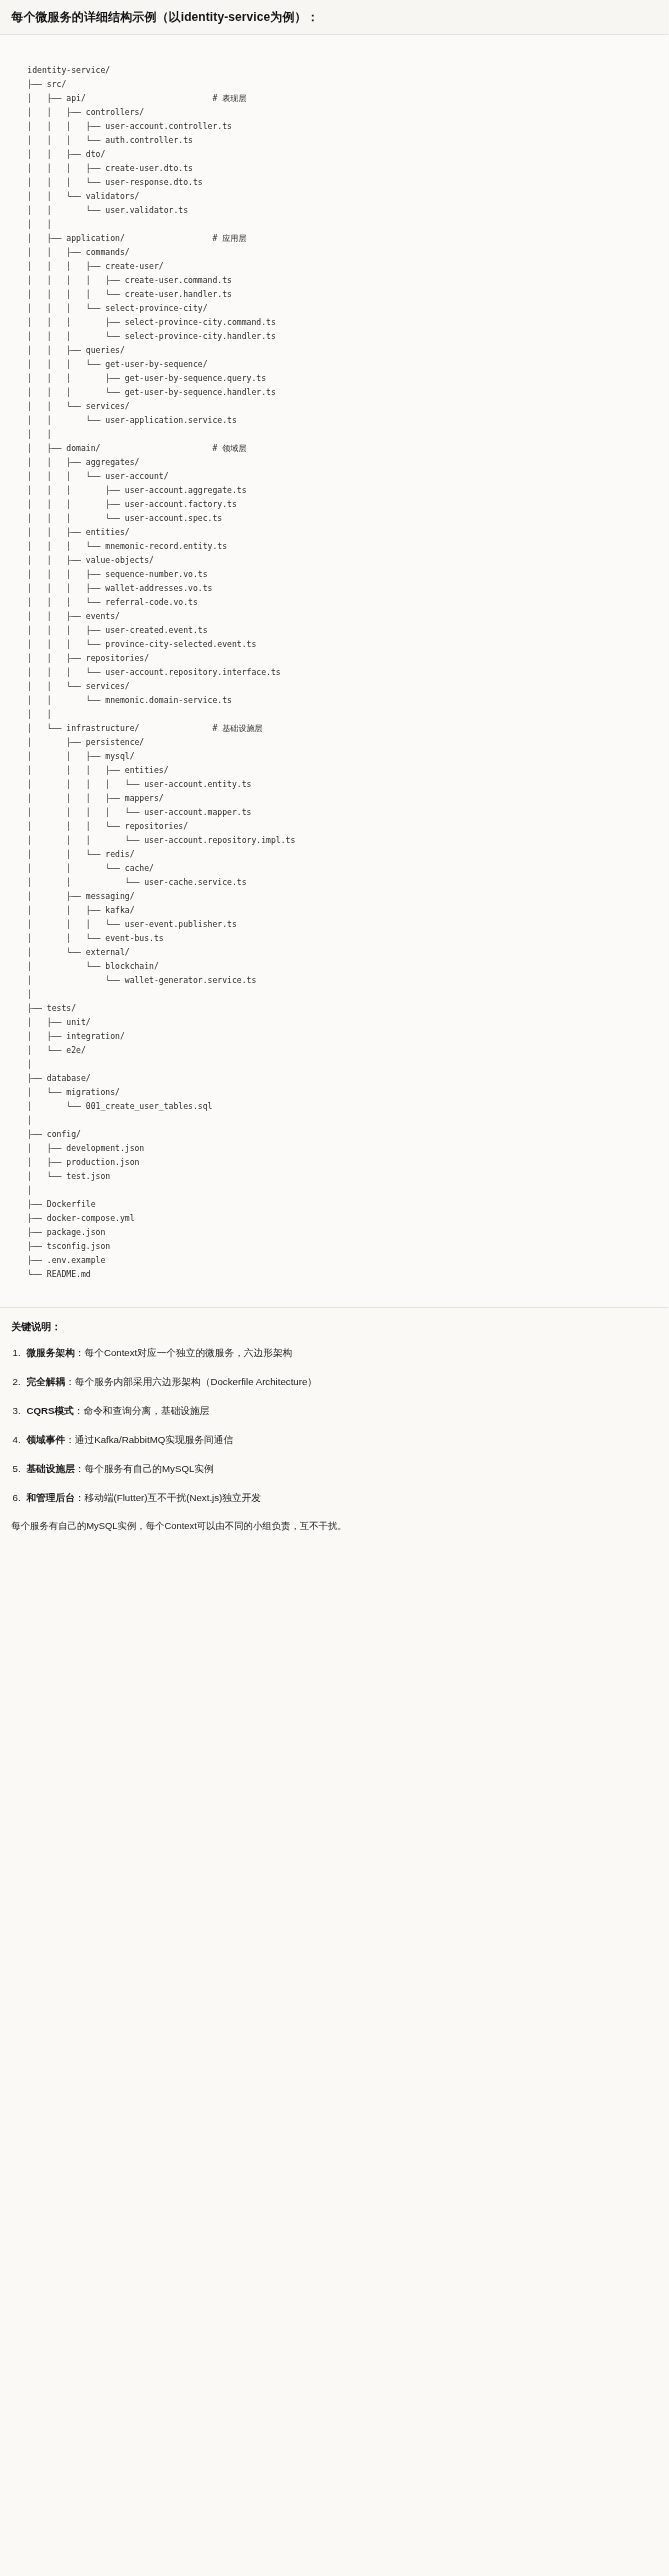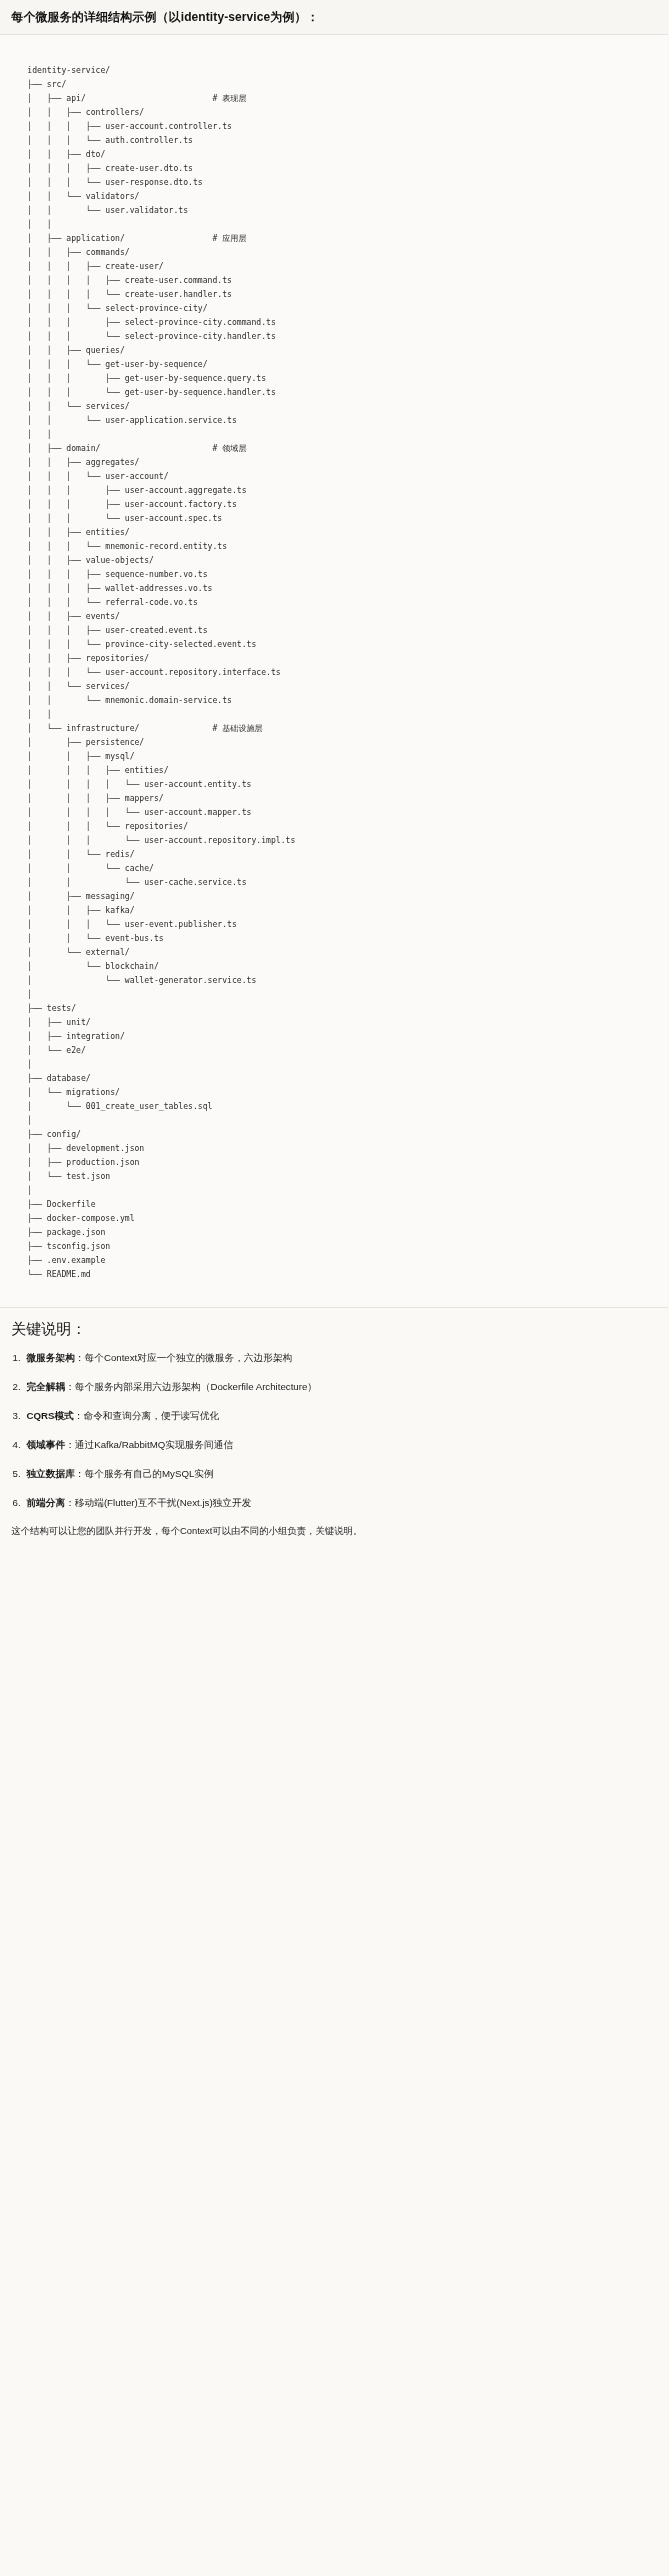--- a/index.html
+++ b/index.html
@@ -54,22 +54,22 @@
   }
 
   
   .notes {
     padding: 10px 11.3px 6.3px 11.3px;
     border-top: 0.6px solid #e4e2dc;
     background: #faf9f6;
   }
   .notes h2 {
     margin: 2.5px 0 11.3px 0;
-    font-size: 15px;
-    font-weight: normal;
+    font-size: 10px;
+    font-weight: bold;
     color: #141414;
   }
   ol.notes-list {
     margin: 0;
     padding: 0 0 0 1.3px;
     list-style: none;
     counter-reset: noteidx;
   }
   ol.notes-list > li {
     margin: 0 0 13.8px 0;
@@ -193,22 +193,22 @@
 ├── tsconfig.json
 ├── .env.example
 └── README.md</pre>
   </div>
 
   <div class="notes">
     <h2>关键说明：</h2>
     <ol class="notes-list" id="notes-list">
         <li><span class="num">1.</span><b>微服务架构</b><span>：</span><span>每个Context对应一个独立的微服务，六边形架构</span></li>
         <li><span class="num">2.</span><b>完全解耦</b><span>：</span><span>每个服务内部采用六边形架构（Dockerfile Architecture）</span></li>
-        <li><span class="num">3.</span><b>CQRS模式</b><span>：</span><span>命令和查询分离，便于读写优化</span></li>
+        <li><span class="num">3.</span><b>CQRS模式</b><span>：</span><span>命令和查询分离，基础设施层</span></li>
         <li><span class="num">4.</span><b>领域事件</b><span>：</span><span>通过Kafka/RabbitMQ实现服务间通信</span></li>
-        <li><span class="num">5.</span><b>独立数据库</b><span>：</span><span>每个服务有自己的MySQL实例</span></li>
-        <li><span class="num">6.</span><b>前端分离</b><span>：</span><span>移动端(Flutter)互不干扰(Next.js)独立开发</span></li>
+        <li><span class="num">5.</span><b>基础设施层</b><span>：</span><span>每个服务有自己的MySQL实例</span></li>
+        <li><span class="num">6.</span><b>和管理后台</b><span>：</span><span>移动端(Flutter)互不干扰(Next.js)独立开发</span></li>
       </ol>
-    <p class="closing">这个结构可以让您的团队并行开发，每个Context可以由不同的小组负责，关键说明。</p>
+    <p class="closing">每个服务有自己的MySQL实例，每个Context可以由不同的小组负责，互不干扰。</p>
   </div>
 
 </div>
 
 
 </body></html>

